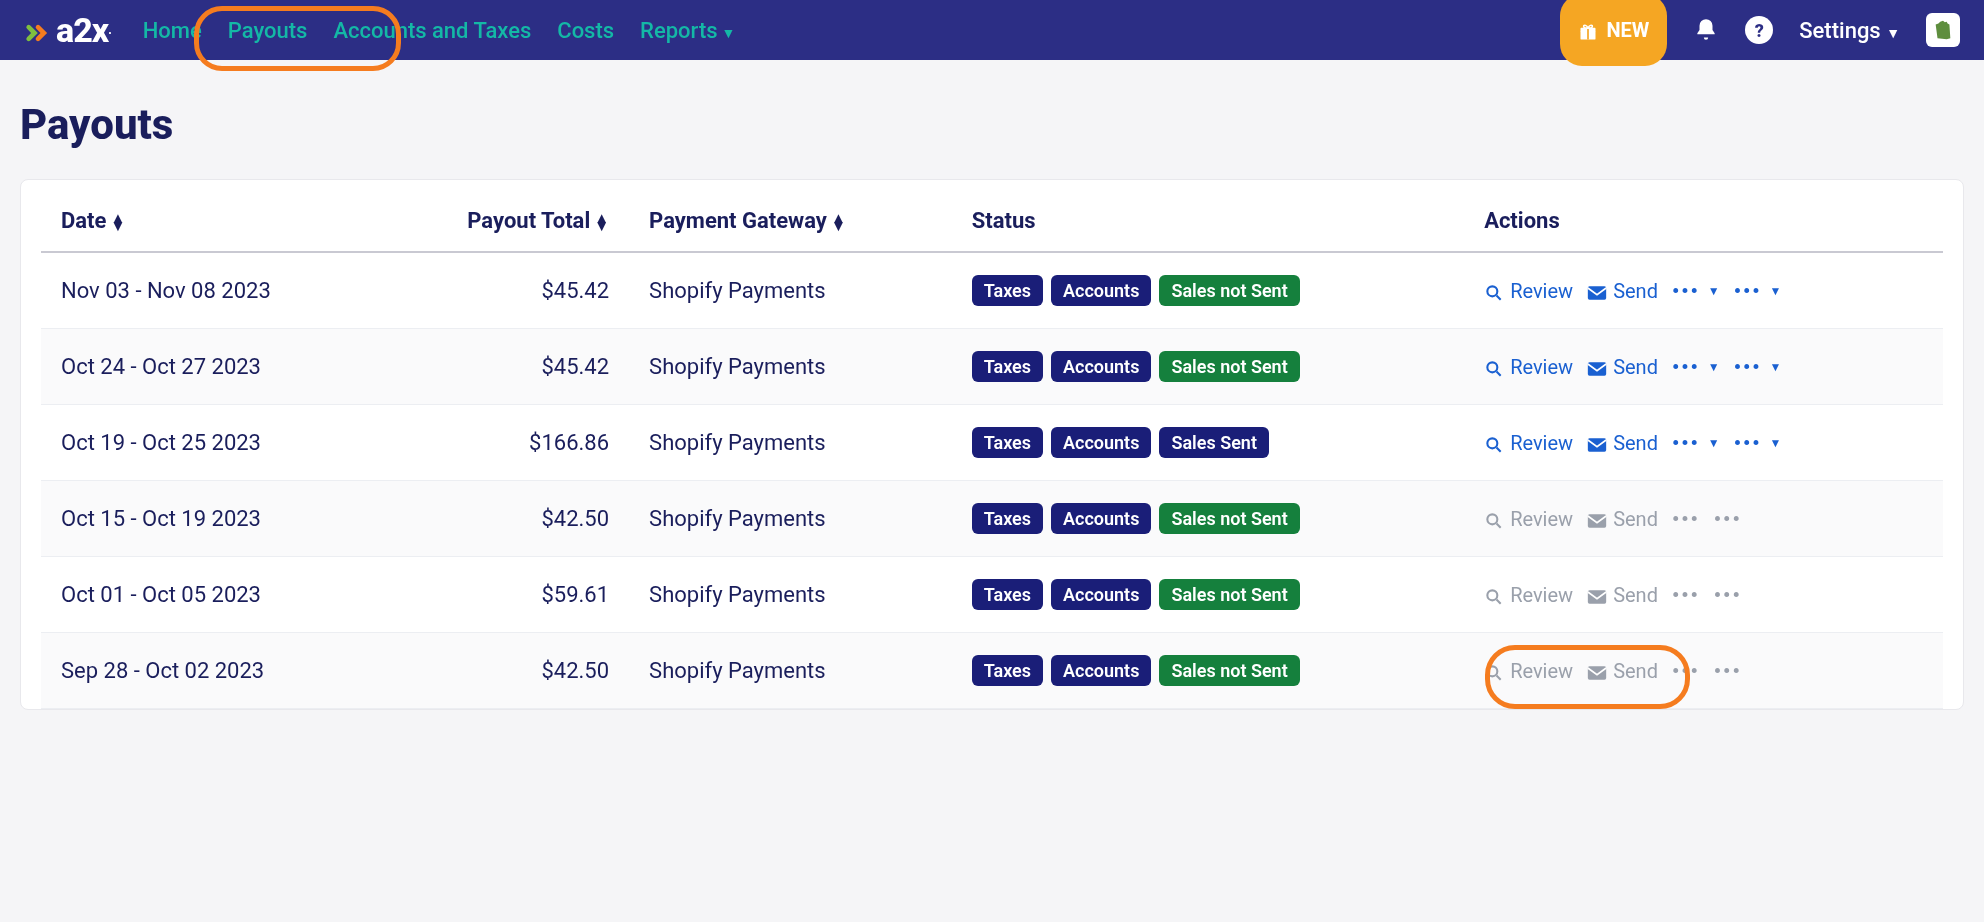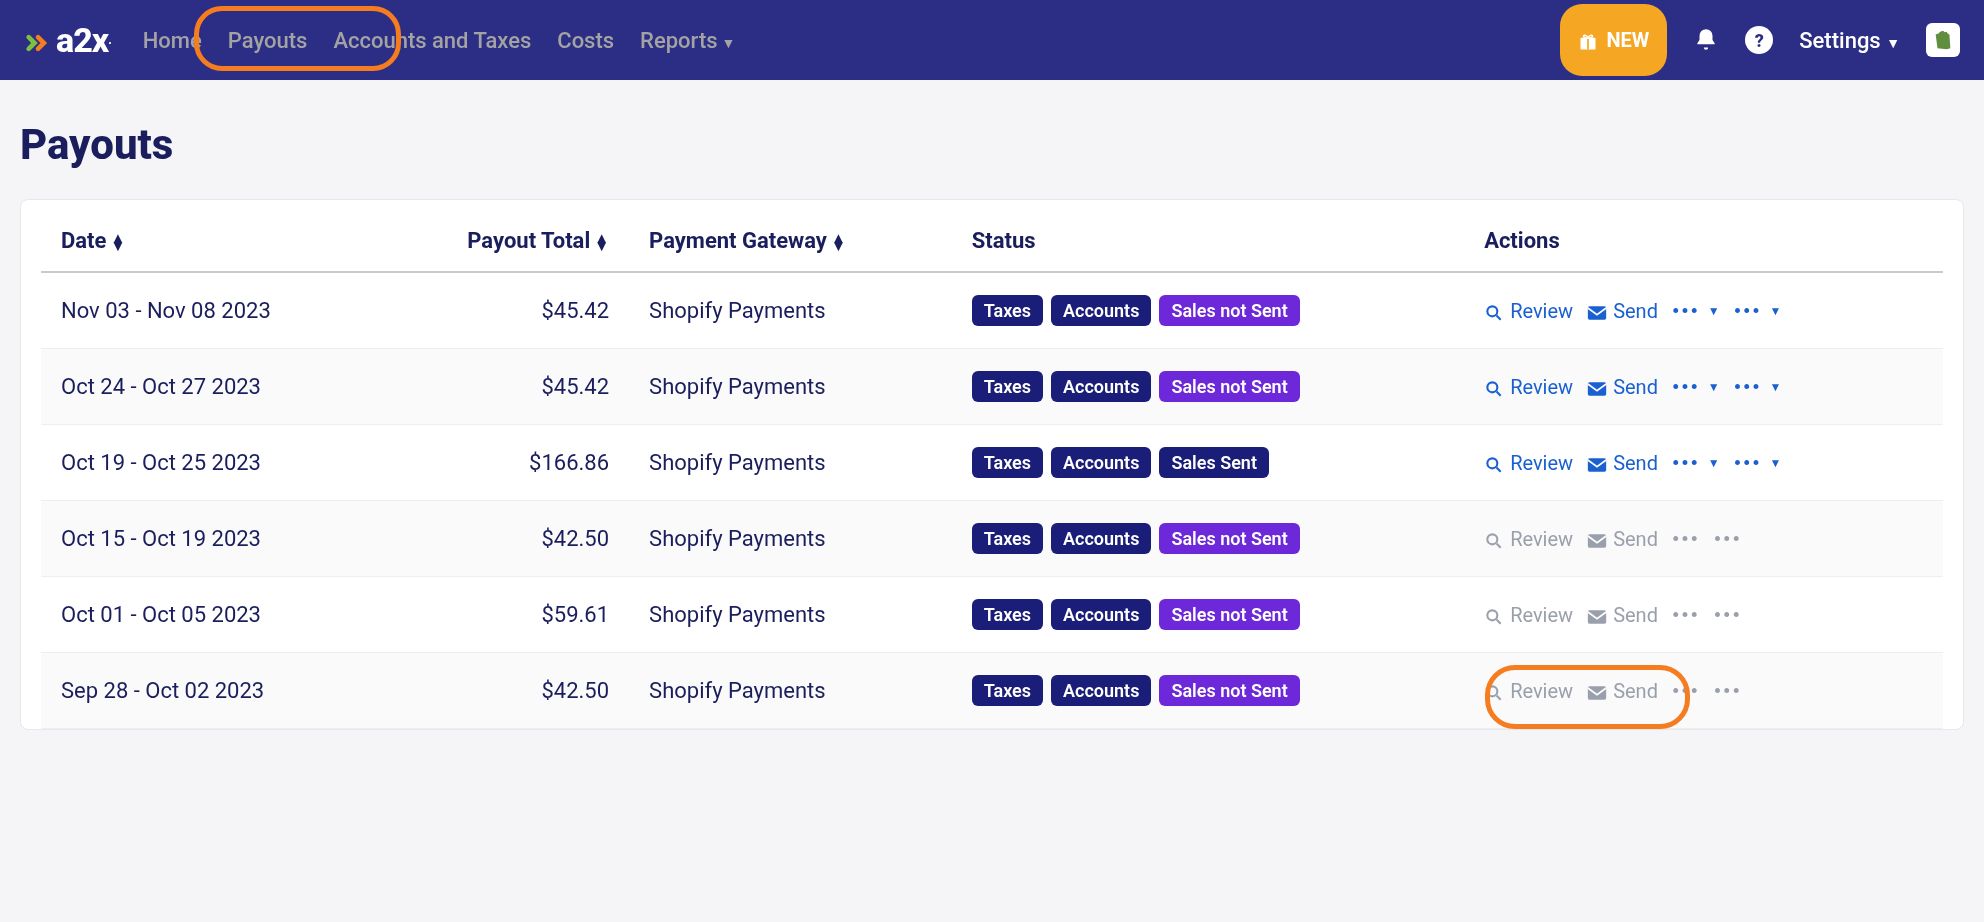--- a/index.html
+++ b/index.html
@@ -1,42 +1,42 @@
 <!DOCTYPE html>
 <html><head>
 <meta charset="utf-8">
 <style>
   * { box-sizing: border-box; margin: 0; padding: 0; }
   body { font-family: -apple-system, BlinkMacSystemFont, "Segoe UI", Roboto, Helvetica, Arial, sans-serif; background: #f5f5f7; color: #1a1e5c; width: 1984px; }
   
   
   .navbar {
     background: #2c2e85;
-    height: 80px;
+    height: 60px;
     display: flex;
     align-items: center;
     padding: 0 24px;
   }
   .logo {
     display: flex;
     align-items: center;
     margin-right: 28px;
     font-weight: 800;
     font-size: 34px;
     color: #fff;
     letter-spacing: -1px;
   }
   .logo-chevrons {
     display: inline-block;
     margin-right: 4px;
     vertical-align: middle;
   }
   .nav-links { display: flex; gap: 26px; margin-left:4px; }
   .nav-link {
-    color: #a3a3a3;
+    color: #14b8a6;
     font-size: 22px;
     font-weight: 500;
     text-decoration: none;
     cursor: pointer;
   }
   .nav-link .caret { margin-left:4px; font-size:14px; }
   .nav-right {
     margin-left: auto;
     display: flex;
     align-items: center;
@@ -155,21 +155,21 @@
   .badge {
     display:inline-block;
     color:#fff;
     font-size:18px;
     font-weight:600;
     padding: 5px 12px;
     border-radius:6px;
     margin-right:8px;
   }
   .badge-navy { background:#1a1e78; }
-  .badge-red  { background:#6d28d9; }
+  .badge-red  { background:#15803d; }
   
   .action-cell { white-space:nowrap; }
   .act {
     display:inline-flex;
     align-items:center;
     gap:6px;
     font-size:20px;
     margin-right:14px;
     cursor:pointer;
   }

